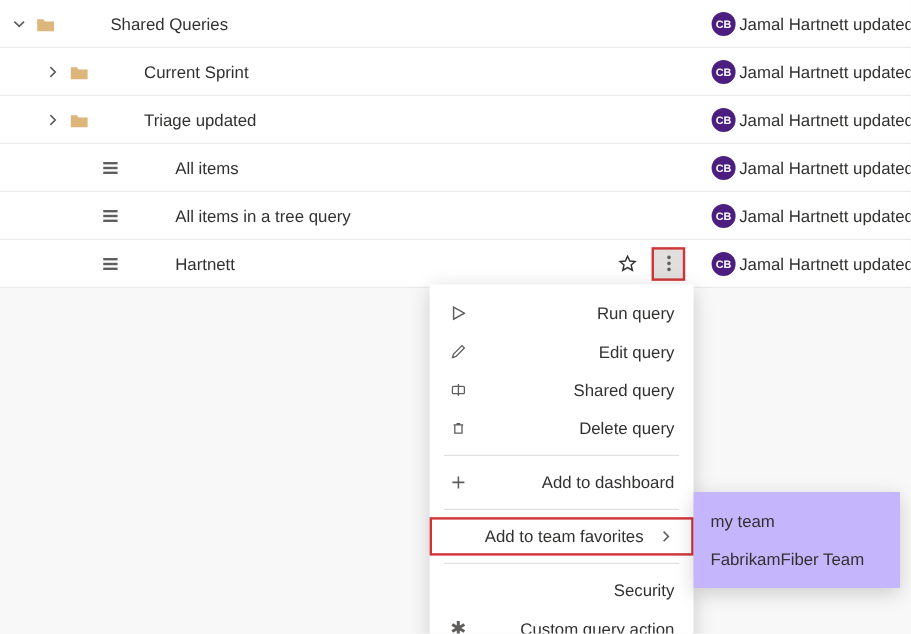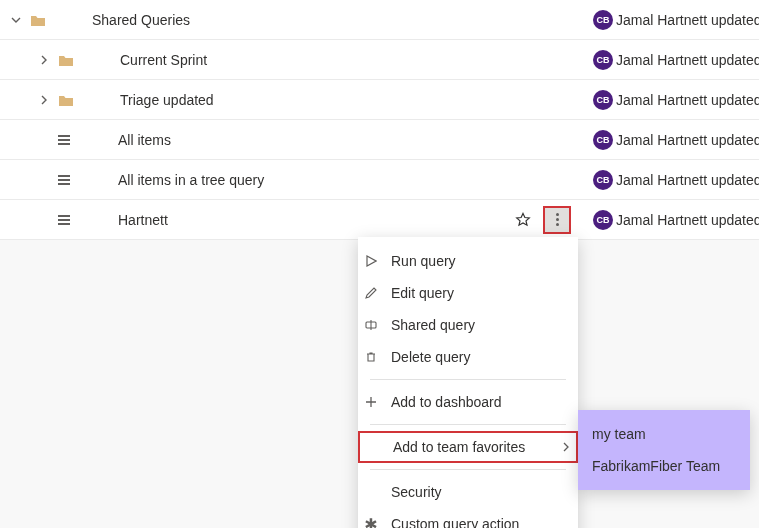--- a/index.html
+++ b/index.html
@@ -30,21 +30,21 @@
       background: #fff;
     }
     .left {
       display: flex;
       align-items: center;
       flex: 1;
       min-width: 0;
     }
     .indent-0 { padding-left: 8px; }
     .indent-1 { padding-left: 36px; }
-    .indent-2 { padding-left: 56px; }
+    .indent-2 { padding-left: 84px; }
     .chevron {
       width: 16px;
       height: 16px;
       display: flex;
       align-items: center;
       justify-content: center;
       color: #605e5c;
       margin-right: 6px;
     }
     .icon-slot {
@@ -137,25 +137,26 @@
       width: 220px;
       background: #fff;
       box-shadow: 0 4px 16px rgba(0,0,0,0.18);
       padding: 8px 0;
       z-index: 10;
     }
     .menu-item {
       display: flex;
       align-items: center;
       height: 32px;
-      padding: 0 5px;
+      padding: 0 16px;
       font-size: 14px;
       color: #323130;
       cursor: pointer;
       position: relative;
+      justify-content: space-between;
     }
     .menu-item .mi-icon {
       width: 16px;
       height: 16px;
       display: flex;
       align-items: center;
       justify-content: center;
       margin-right: 12px;
       color: #605e5c;
       flex-shrink: 0;

